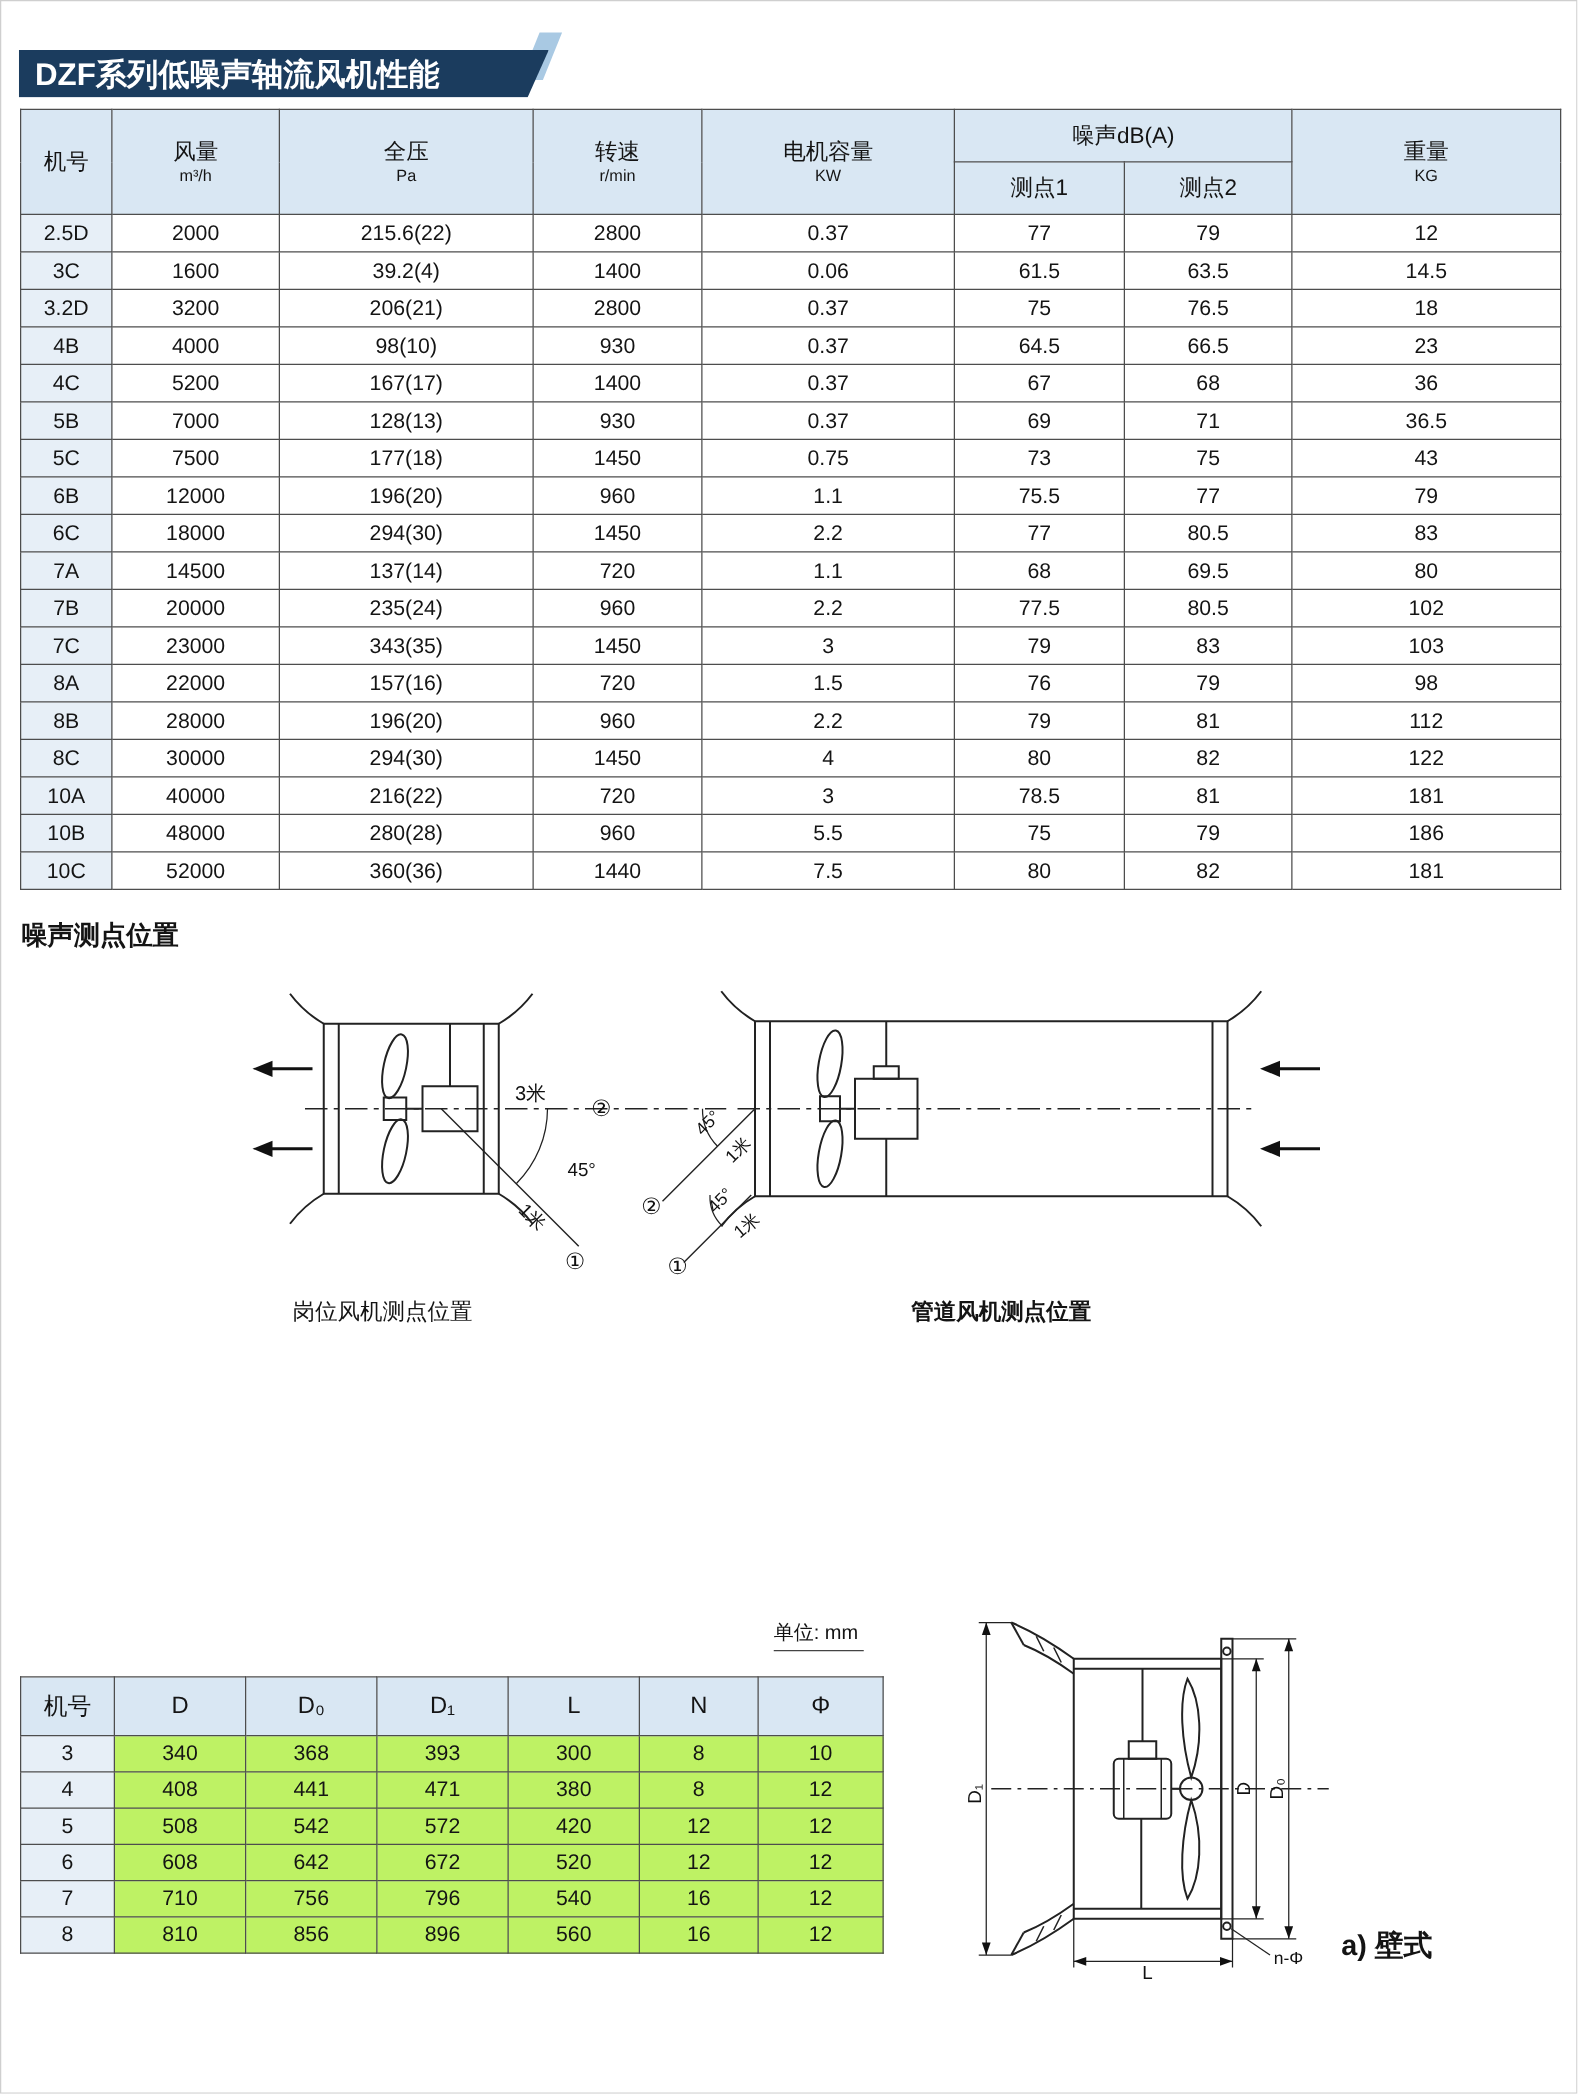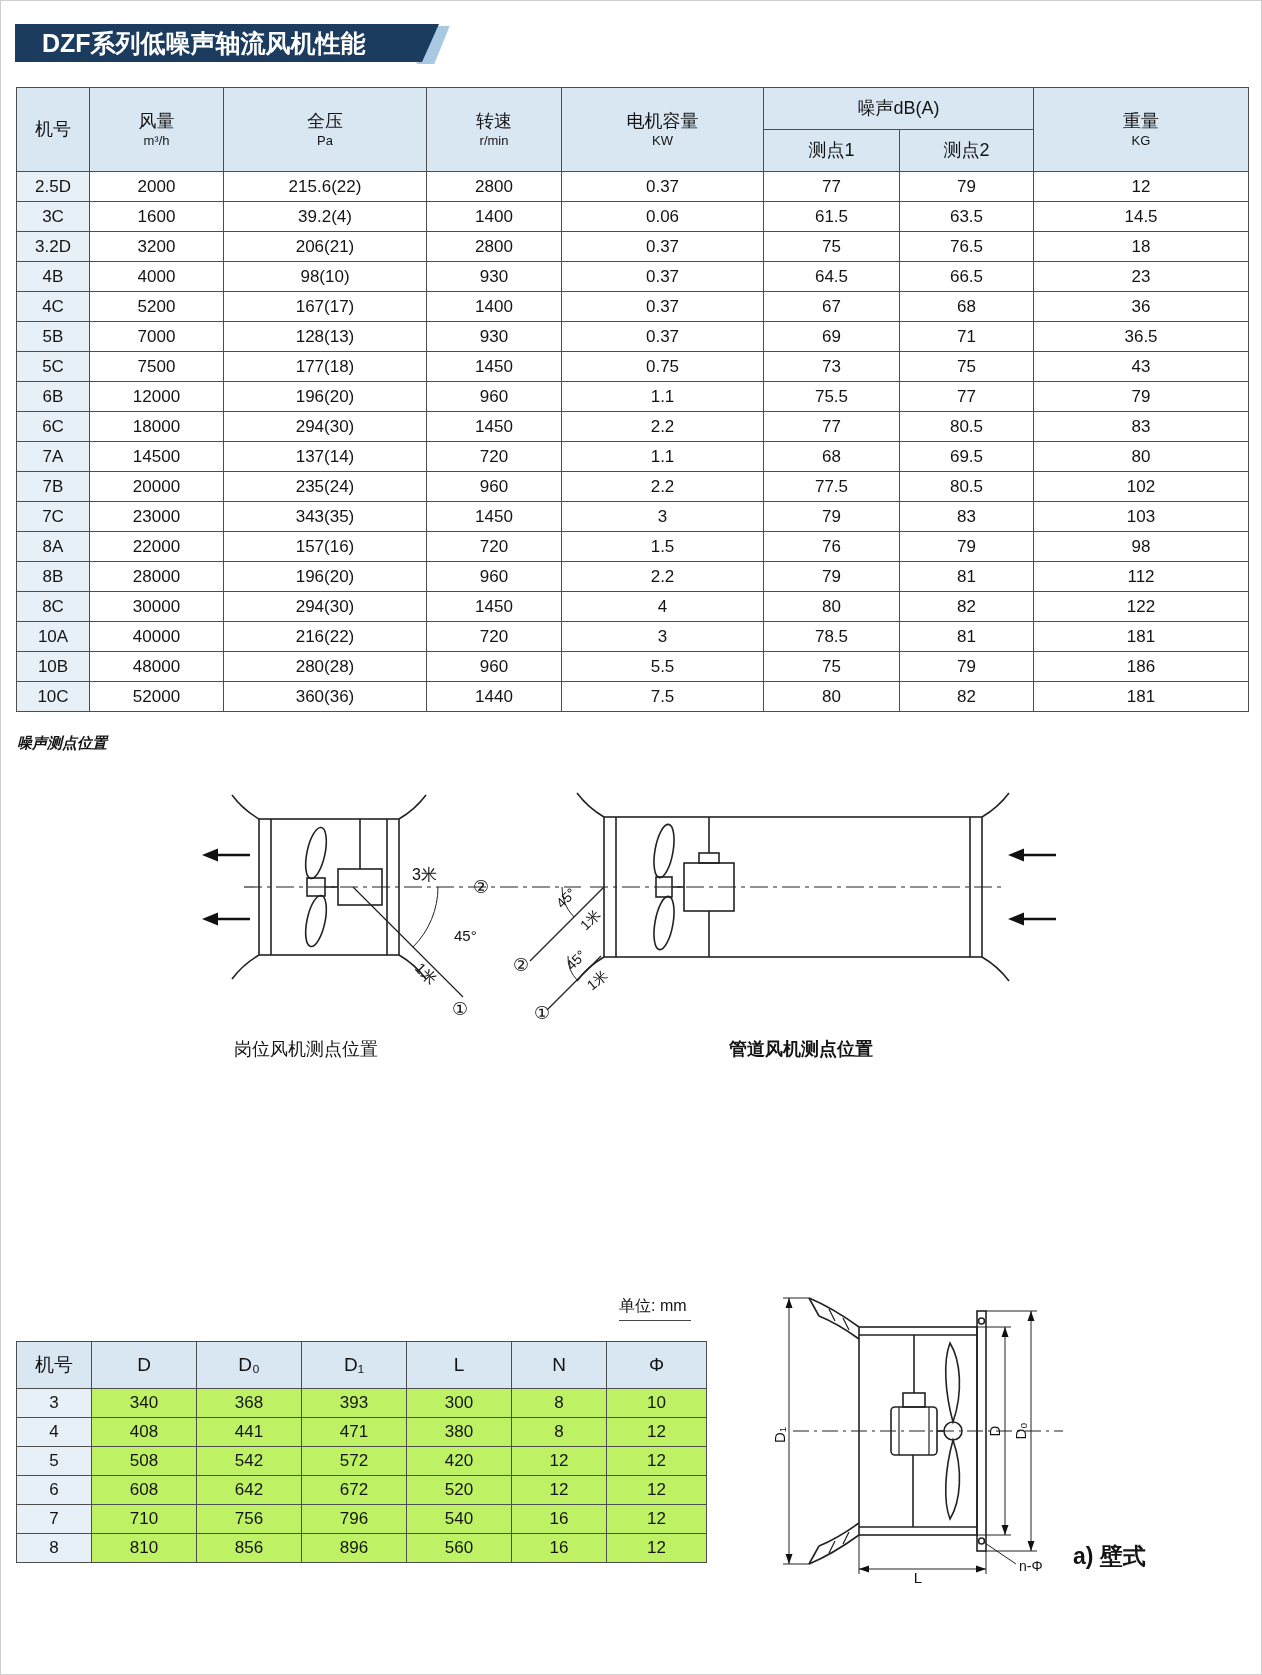--- a/index.html
+++ b/index.html
@@ -2,39 +2,39 @@
 <html><head>
 <meta charset="utf-8">
 <style>
   html,body{margin:0;padding:0;}
   body{background:#ffffff;font-family:"Liberation Sans","DejaVu Sans",sans-serif;color:#141414;}
   .page{position:relative;width:1262px;height:1675px;background:#ffffff;border:1px solid #cfcfcf;overflow:hidden;box-sizing:border-box;}
 
   
   .banner{position:absolute;}
   .banner .accent{position:absolute;top:2px;right:-3px;width:18px;height:100%;background:#a9c9e3;transform:skewX(-22deg);}
-  .banner .main{position:absolute;left:0;top:0;width:100%;height:100%;background:#1b3c5e;color:#fff;font-weight:bold;
-    display:flex;align-items:center;padding-left:27px;box-sizing:border-box;}
+  .banner .main{position:absolute;left:0;top:16px;width:100%;height:100%;background:#1b3c5e;color:#fff;font-weight:bold;
+    display:flex;align-items:center;padding-left:13px;box-sizing:border-box;}
   .banner1{left:14px;top:23px;width:424px;height:38px;}
   .banner1 .main{font-size:25px;clip-path:polygon(0 0,100% 0,96% 100%,0 100%);}
   .banner2{left:14px;top:1286px;width:248px;height:42px;}
   .banner2 .main{font-size:27px;clip-path:polygon(0 0,100% 0,93% 100%,0 100%);}
 
   table{border-collapse:collapse;table-layout:fixed;}
   th,td{border:1px solid #4d4d4d;text-align:center;vertical-align:middle;padding:0;}
 
   .perf-table{position:absolute;left:15px;top:86px;width:1232px;}
   .perf-table thead th{background:#d9e7f3;font-weight:normal;}
   .perf-table thead tr th{height:41px;}
   .perf-table tbody td{height:29px;font-size:17px;background:#fff;}
   .perf-table tbody td.col-first{background:#e7eff7;}
   .h-main{font-size:18px;line-height:1.25;}
   .h-unit{font-size:13px;line-height:1.2;}
 
-  .noise-title{position:absolute;left:16px;top:733px;font-size:15px;font-weight:bold;font-style:italic;}
+  .noise-title{position:absolute;left:16px;top:733px;font-size:21px;font-weight:bold;}
   .noise-area{position:absolute;left:15px;top:788px;width:1232px;height:240px;}
   .caption{position:absolute;font-size:18px;}
   .cap-left{left:233px;top:1036px;}
   .cap-right{left:728px;top:1036px;font-weight:bold;}
 
   .big-title{position:absolute;left:0;top:1168px;width:1180px;text-align:center;font-size:31px;font-weight:bold;}
   .unit-label{position:absolute;left:618px;top:1295px;font-size:16px;border-bottom:1px solid #444;padding:0 4px 3px 0;}
 
   .dzf-table{position:absolute;left:15px;top:1340px;width:690px;}
   .dzf-table thead th{background:#d9e7f3;height:46px;font-size:19px;font-weight:normal;}

